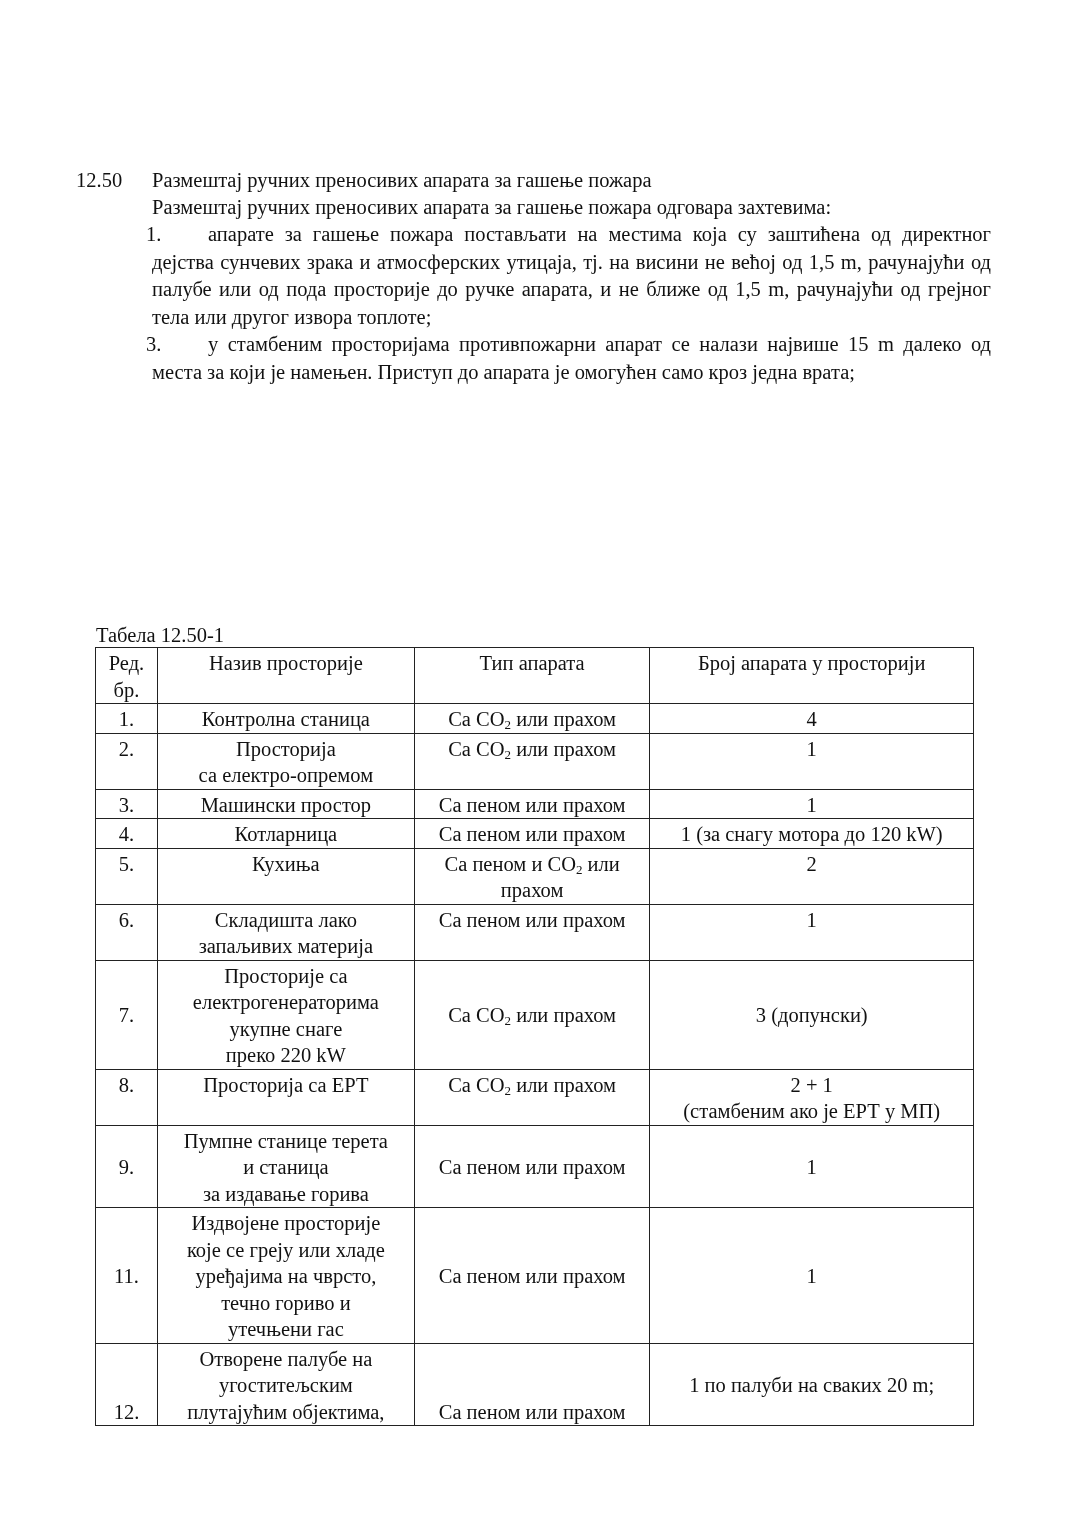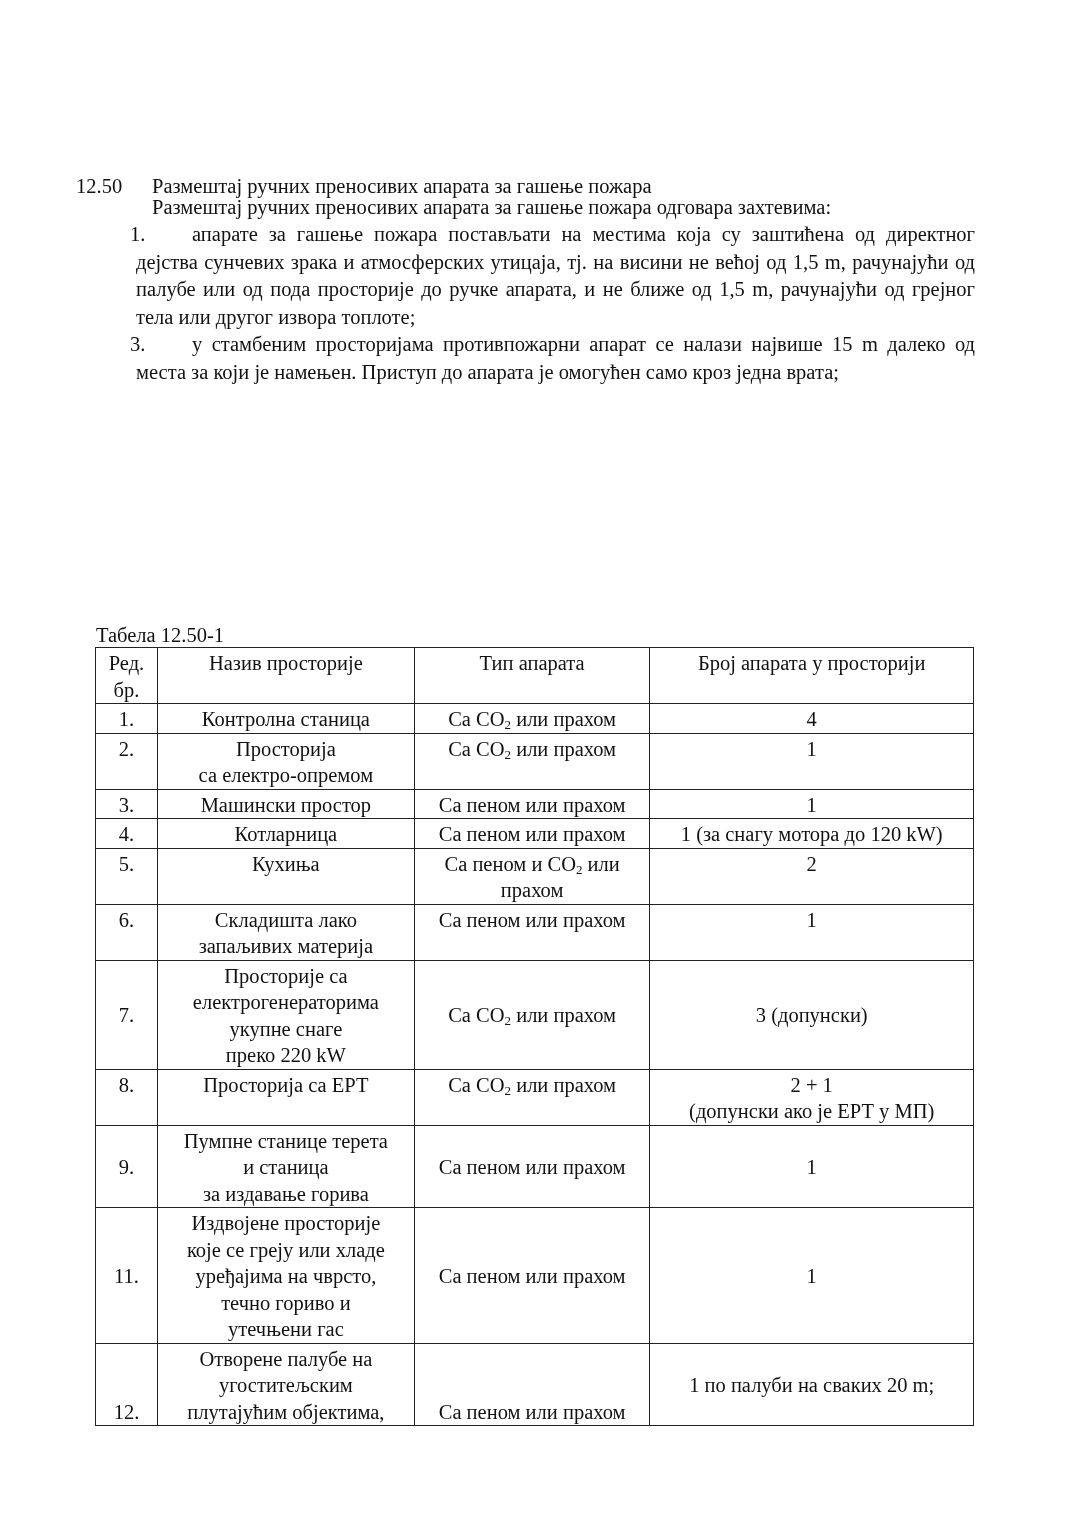--- a/index.html
+++ b/index.html
@@ -1,24 +1,24 @@
 <!DOCTYPE html>
 <html><head>
 <meta charset="utf-8">
 <style>
   html, body { margin: 0; padding: 0; background: #ffffff; }
   body {
     width: 1090px; height: 1530px; position: relative; overflow: hidden;
     font-family: "Liberation Serif", "DejaVu Serif", serif;
     color: #111; font-size: 20.5px;
   }
-  .sec-head { position: absolute; left: 76px; top: 173px; line-height: 27px; }
+  .sec-head { position: absolute; left: 76px; top: 167px; line-height: 27px; }
   .sec-head .num { display: inline-block; width: 76px; }
   .intro { position: absolute; left: 152px; top: 194px; line-height: 27px; }
-  .items { position: absolute; left: 136px; top: 221px; width: 839px; }
+  .items { position: absolute; left: 152px; top: 221px; width: 839px; }
   .item { line-height: 27.5px; text-align: justify; text-align-last: left; }
   .item .inum { display: inline-block; width: 62px; margin-left: -6px; }
   .caption { position: absolute; left: 96px; top: 623px; line-height: 24px; }
   table {
     position: absolute; left: 95px; top: 647px;
     border-collapse: collapse; width: 879px;
     font-size: 20.5px; line-height: 26.5px;
   }
   td, th {
     border: 1.5px solid #222; text-align: center; vertical-align: top;
@@ -163,21 +163,21 @@
       <tr>
         <td>8.</td>
         <td>
           <span class="line">Просторија са ЕРТ</span>
         </td>
         <td>
           <span class="line"><span>Са CO</span><sub>2</sub><span> или прахом</span></span>
         </td>
         <td>
           <span class="line">2 + 1</span>
-          <span class="line">(допунски ако је ЕРТ у МП)</span>
+          <span class="line">(стамбеним ако је ЕРТ у МП)</span>
         </td>
       </tr>
       <tr>
         <td class="mid">9.</td>
         <td>
           <span class="line">Пумпне станице терета</span>
           <span class="line">и станица</span>
           <span class="line">за издавање горива</span>
         </td>
         <td class="mid">

